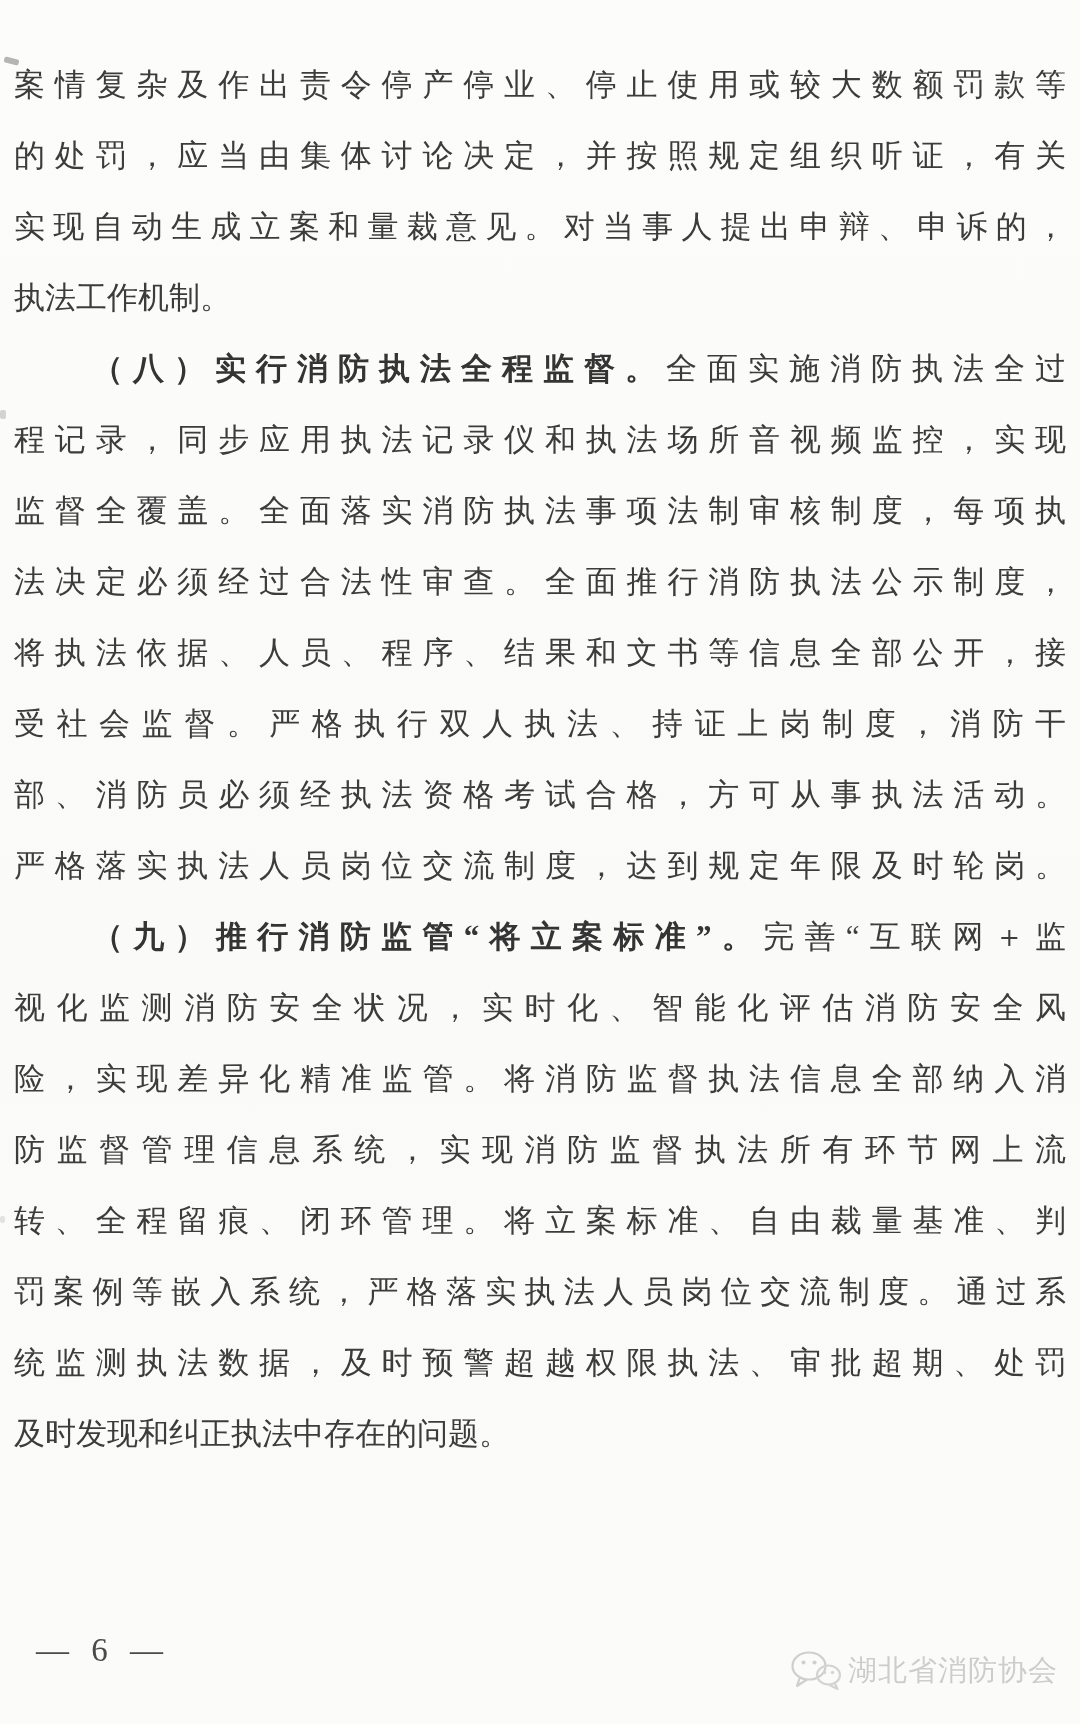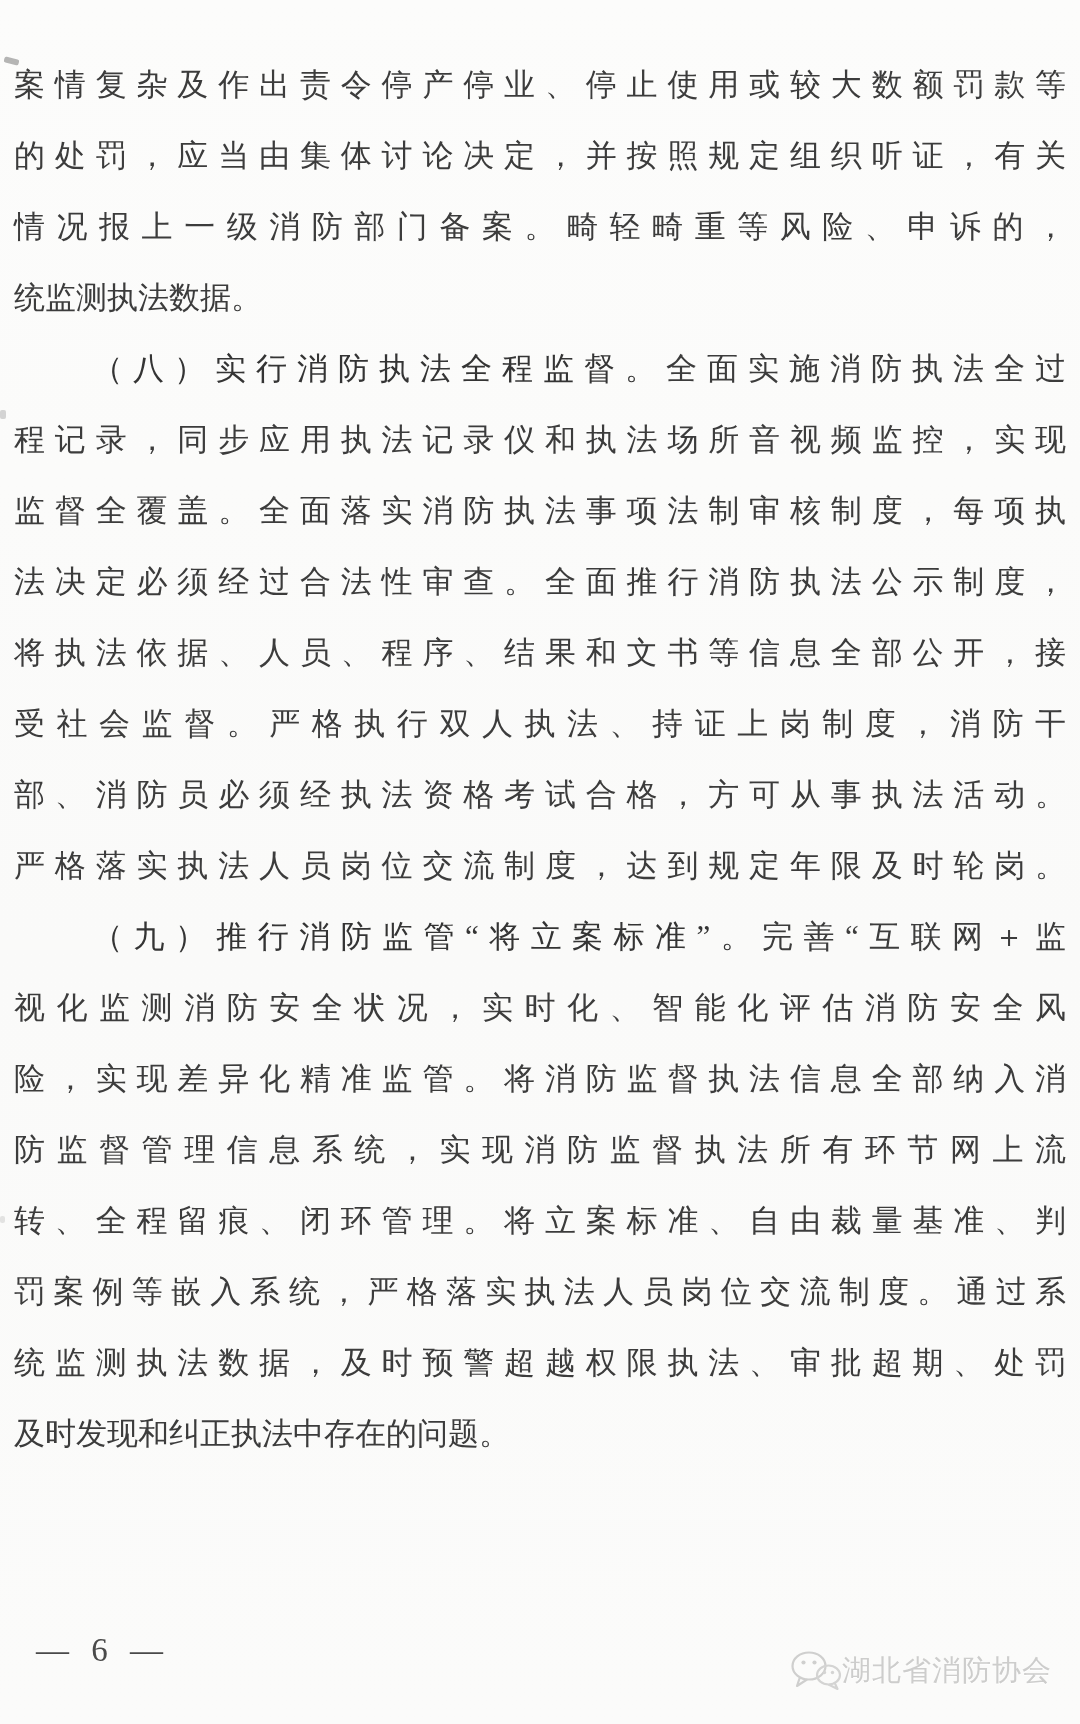--- a/index.html
+++ b/index.html
@@ -20,29 +20,29 @@
     height: 71px; line-height: 71px;
     font-size: 31px; color: #3c3c3c;
     letter-spacing: 0;
   }
   .line.just {
     text-align: justify;
     text-align-last: justify;
     text-justify: inter-character;
   }
   .line.indent { text-indent: 78px; }
-  .line .bold { font-weight: 400; color: #343434; }
+  .line .bold { font-weight: 700; color: #343434; }
   .footer-pagenum {
     position: absolute; left: 36px; top: 1628px;
     font-size: 33px; color: #4a4a4a; letter-spacing: 7px;
     line-height: 44px;
   }
   .watermark {
     position: absolute; left: 790px; top: 1648px;
-    display: flex; align-items: center; 
+    display: flex; align-items: center; gap: 6px;
     opacity: 0.95;
   }
   .wm-icon { display: inline-block; width: 52px; height: 46px; }
   .wm-text {
     font-family: "Liberation Sans", "DejaVu Sans", sans-serif;
     font-size: 29px; color: #cbcbca; letter-spacing: 1px;
     text-shadow: 0 1px 0 #ffffff;
   }
   .artifact { position: absolute; border-radius: 2px; }
   .art1 { left: 4px; top: 58px; width: 15px; height: 6px; background: #6d6d6d; opacity: .5; transform: rotate(14deg); }
@@ -54,22 +54,22 @@
 
 <div class="page">
 
   <div class="artifact art1"></div>
   <div class="artifact art2"></div>
   <div class="artifact art3"></div>
 
   <div class="body-text" id="lines">
       <div class="line just"><span>案情复杂及作出责令停产停业、停止使用或较大数额罚款等</span></div>
       <div class="line just"><span>的处罚，应当由集体讨论决定，并按照规定组织听证，有关</span></div>
-      <div class="line just"><span>情况报上一级消防部门备案。畸轻畸重等风险、申诉的，</span></div>
-      <div class="line"><span>统监测执法数据。</span></div>
+      <div class="line just"><span>实现自动生成立案和量裁意见。对当事人提出申辩、申诉的，</span></div>
+      <div class="line"><span>执法工作机制。</span></div>
       <div class="line just indent"><span class="bold">（八）实行消防执法全程监督。</span><span>全面实施消防执法全过</span></div>
       <div class="line just"><span>程记录，同步应用执法记录仪和执法场所音视频监控，实现</span></div>
       <div class="line just"><span>监督全覆盖。全面落实消防执法事项法制审核制度，每项执</span></div>
       <div class="line just"><span>法决定必须经过合法性审查。全面推行消防执法公示制度，</span></div>
       <div class="line just"><span>将执法依据、人员、程序、结果和文书等信息全部公开，接</span></div>
       <div class="line just"><span>受社会监督。严格执行双人执法、持证上岗制度，消防干</span></div>
       <div class="line just"><span>部、消防员必须经执法资格考试合格，方可从事执法活动。</span></div>
       <div class="line just"><span>严格落实执法人员岗位交流制度，达到规定年限及时轮岗。</span></div>
       <div class="line just indent"><span class="bold">（九）推行消防监管“将立案标准”。</span><span>完善“互联网＋监</span></div>
       <div class="line just"><span>视化监测消防安全状况，实时化、智能化评估消防安全风</span></div>

